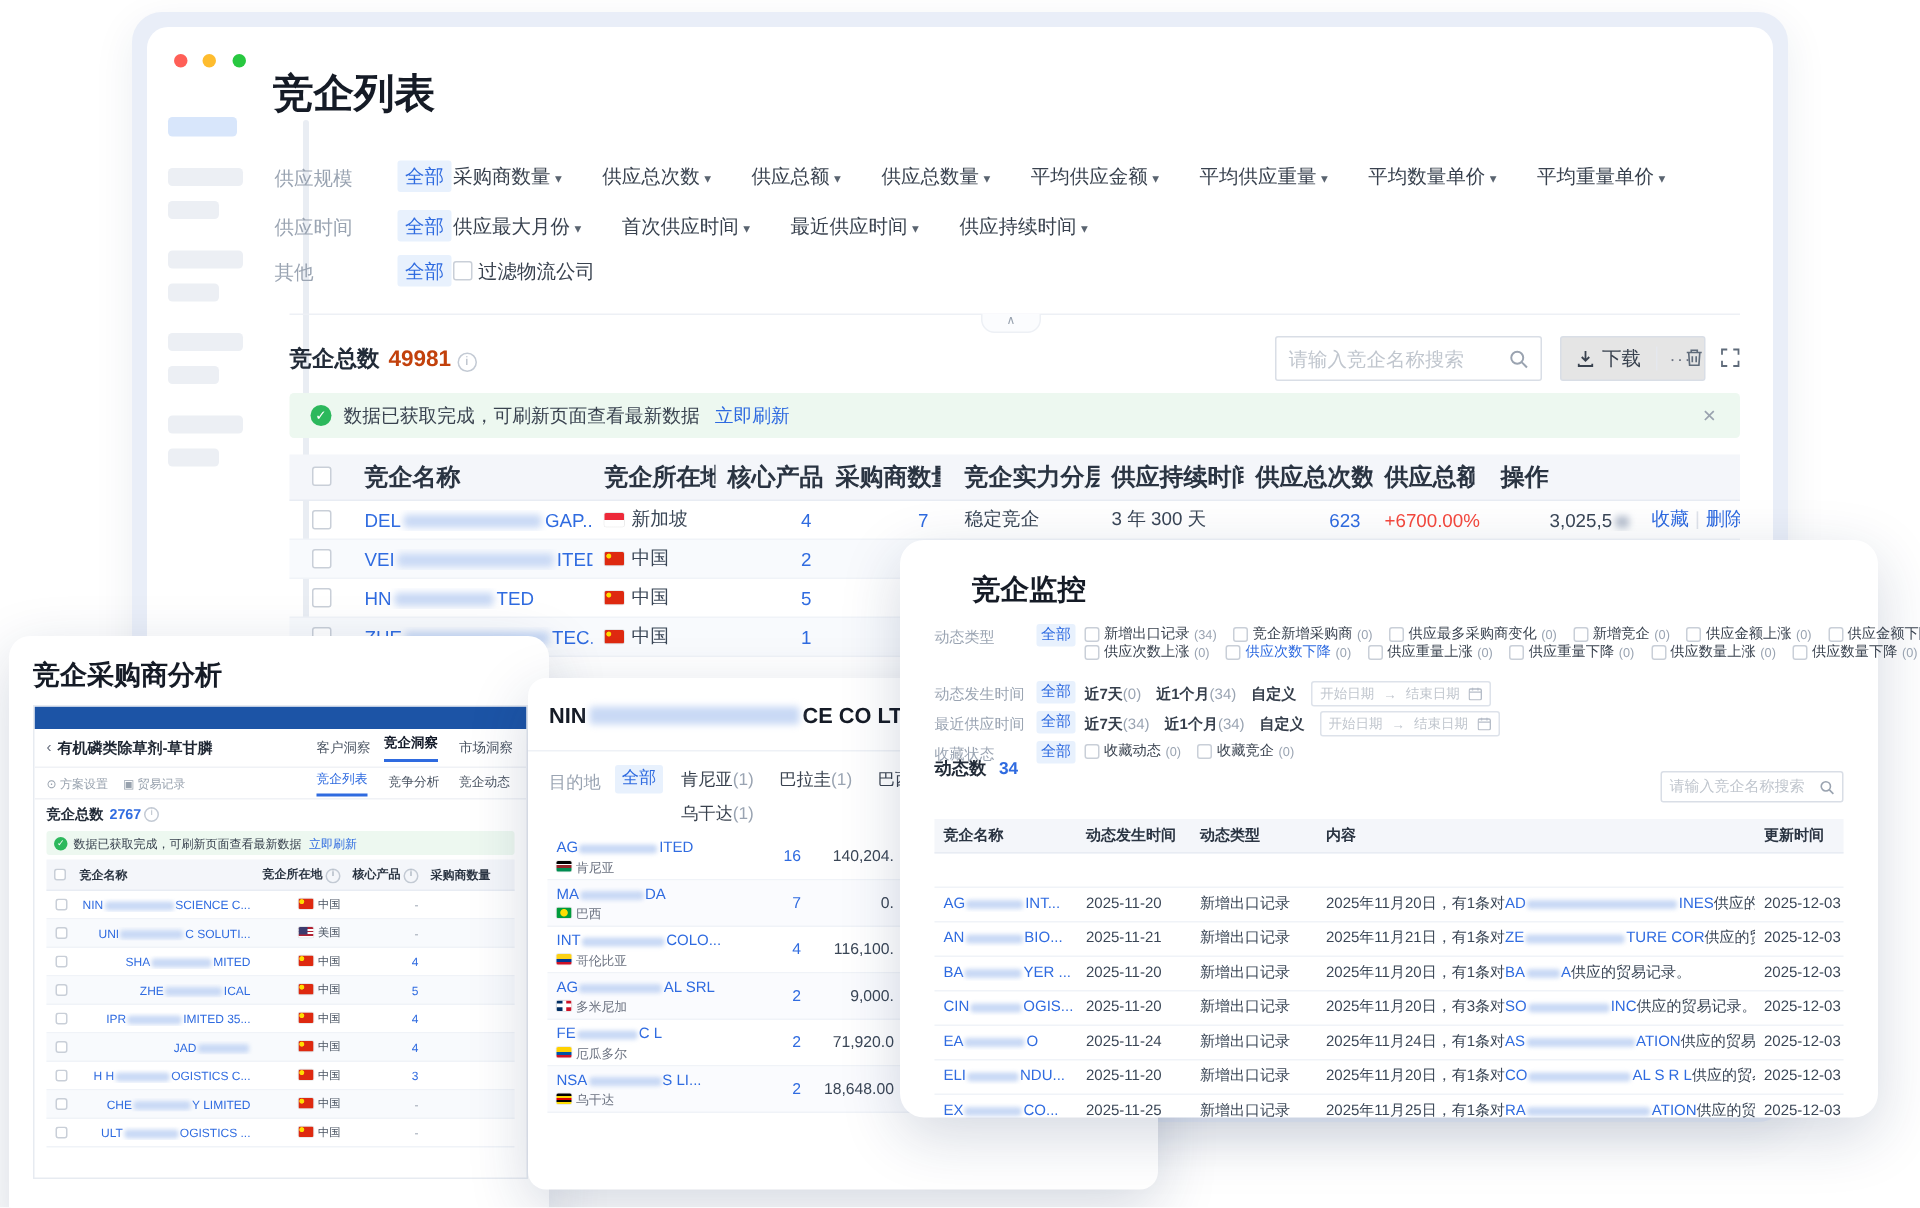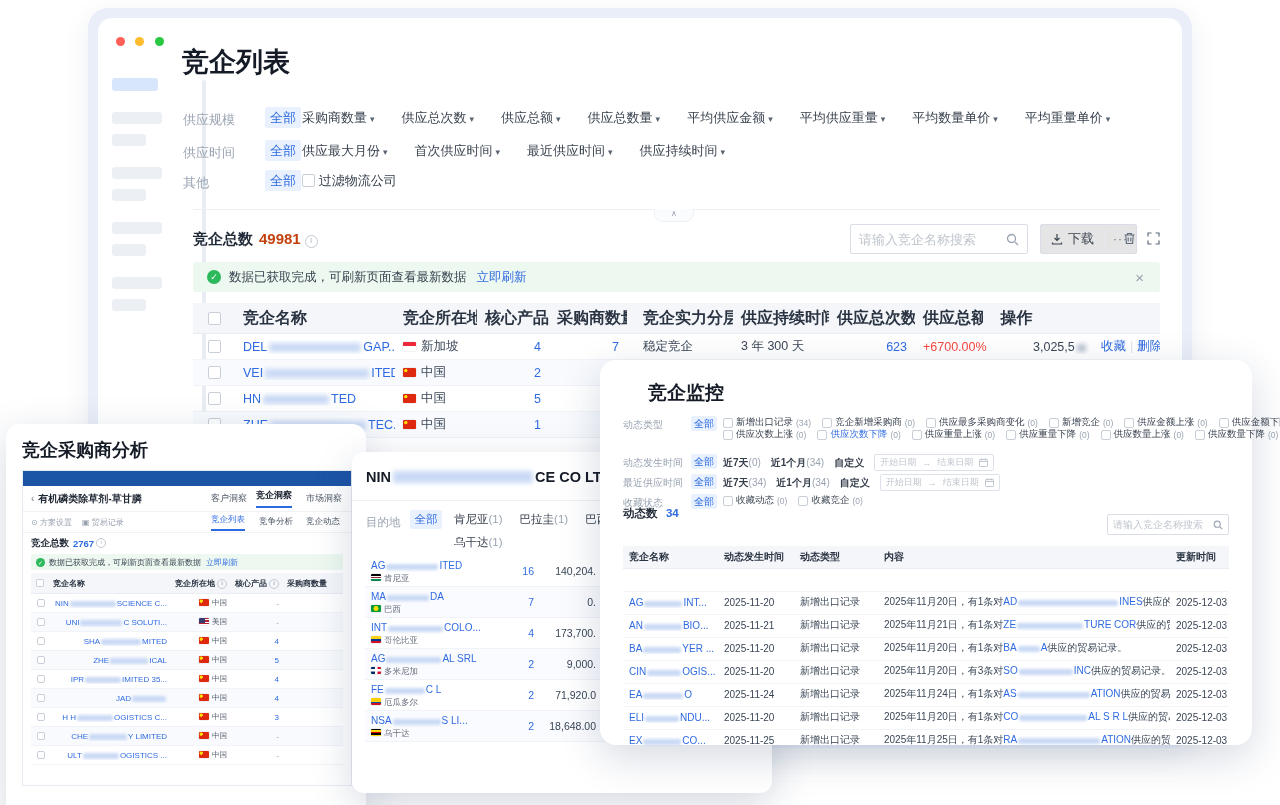--- a/index.html
+++ b/index.html
@@ -527,21 +527,21 @@
 
           <div class="trow">
             <div class="td p1">
               <div class="pname"><span class="lnk">INT</span><span class="bl xs" style="width:55px"></span><span class="lnk">COLO...</span></div>
               <div class="pctry">
                 <span class="flag m" data-flag="co"></span>
                 <span>哥伦比亚</span>
               </div>
             </div>
             <div class="td p2 num lnk">4</div>
-            <div class="td p3 num">173,700.</div>
+            <div class="td p3 num">116,100.</div>
             <div class="td p4 num"></div>
             <div class="td p5 num"></div>
           </div>
 
           <div class="trow">
             <div class="td p1">
               <div class="pname"><span class="lnk">AG</span><span class="bl xs" style="width:55px"></span><span class="lnk">AL SRL</span></div>
               <div class="pctry">
                 <span class="flag m" data-flag="do"></span>
                 <span>多米尼加</span>

